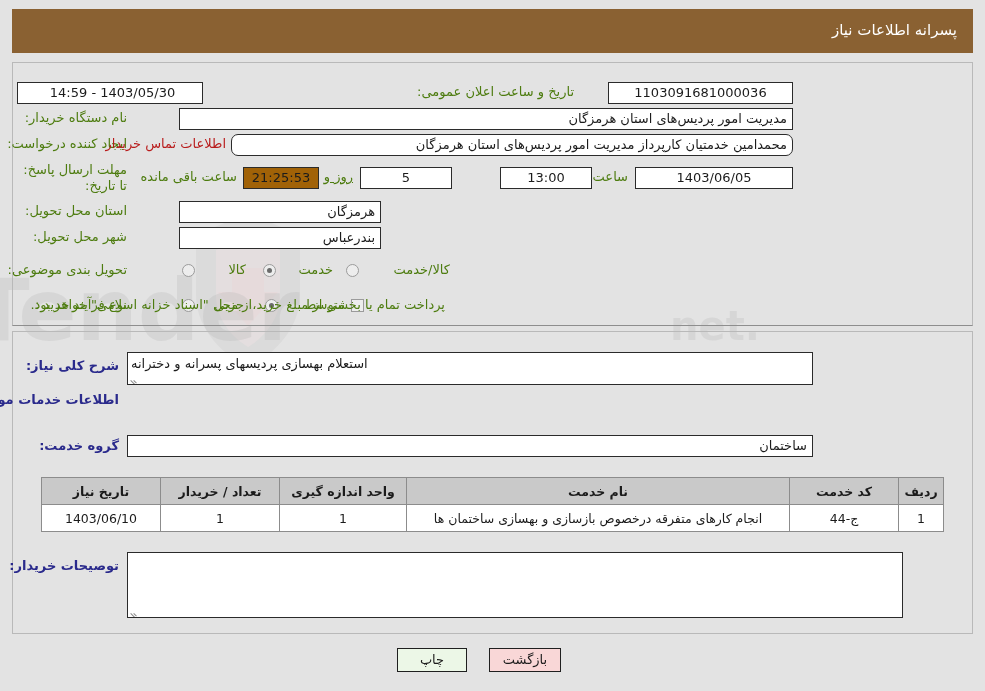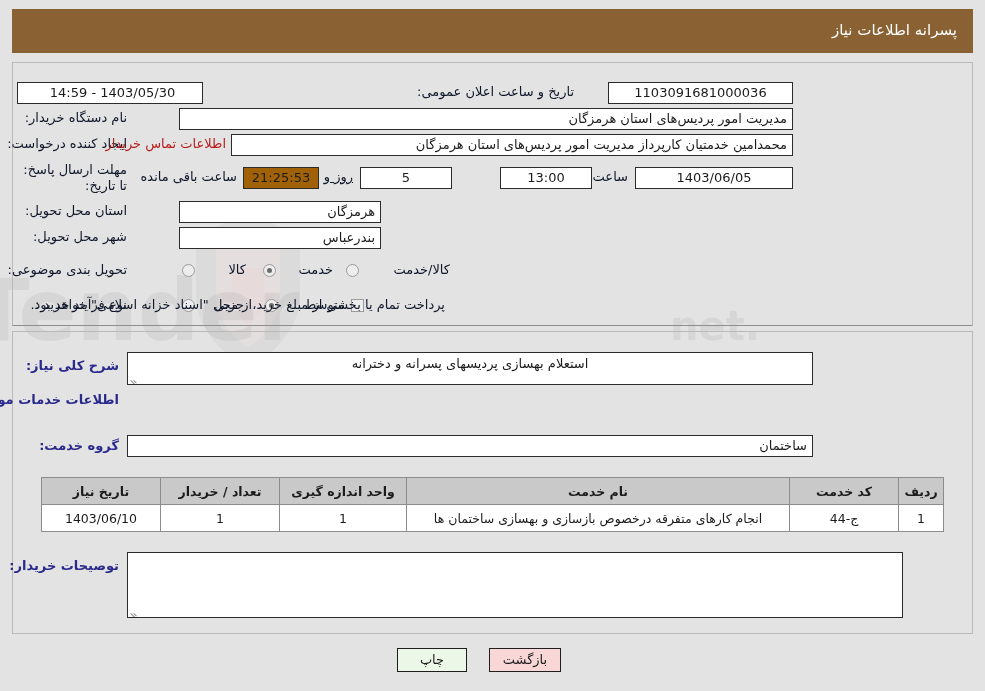--- a/index.html
+++ b/index.html
@@ -64,21 +64,21 @@
   .panel-mid {
     left: 12px; top: 331px;
     width: 961px; height: 303px;
     border: 1px solid #b9b9b9;
   }
 
   
   .lbl {
     position: absolute;
     font-size: 13px;
-    color: #0f172a;
+    color: #4d7c0f;
     text-align: right;
     white-space: nowrap;
     z-index: 3;
   }
   .lbl-bold {
     font-weight: bold;
   }
   .lbl-blue {
     color: #2a2a8c;
   }
@@ -138,22 +138,22 @@
   }
 
   
   .tarea {
     position: absolute;
     box-sizing: border-box;
     background: #ffffff;
     border: 1px solid #2b2b2b;
     font-size: 13px;
     color: #1b1b1b;
-    padding: 3px 22px;
-    text-align: center;
+    padding: 3px 3px;
+    text-align: left;
     overflow: hidden;
     z-index: 3;
   }
   .tarea .grip {
     position: absolute;
     left: 2px; bottom: 1px;
     width: 10px; height: 10px;
     z-index: 4;
   }
   .tarea .grip i {
@@ -240,21 +240,21 @@
   <div class="lbl" style="right:858px; top:84px;">شماره نیاز:</div>
   <div class="tbox center" style="right:192px; top:82px; width:185px;">1103091681000036</div>
 
   <div class="lbl" style="right:411px; top:84px;">تاریخ و ساعت اعلان عمومی:</div>
   <div class="tbox center" style="right:782px; top:82px; width:186px;padding-left:10px;">1403/05/30 - 14:59</div>
 
   <div class="lbl" style="right:858px; top:110px;">نام دستگاه خریدار:</div>
   <div class="tbox right" style="right:192px; top:108px; width:614px;">مدیریت امور پردیس‌های استان هرمزگان</div>
 
   <div class="lbl" style="right:858px; top:136px;">ایجاد کننده درخواست:</div>
-  <div class="tbox right" style="right:192px; top:134px; width:562px;">محمدامین خدمتیان کارپرداز مدیریت امور پردیس‌های استان هرمزگان</div>
+  <div class="tbox right" style="right:192px; top:134px; width:562px;border-radius:7px;">محمدامین خدمتیان کارپرداز مدیریت امور پردیس‌های استان هرمزگان</div>
   <div class="link" style="right:759px; top:136px;">اطلاعات تماس خریدار</div>
 
   <div class="lbl" style="right:858px; top:162px; width:115px; text-align:right; line-height:16px; white-space:normal;">مهلت ارسال پاسخ: تا تاریخ:</div>
   <div class="tbox center" style="right:192px; top:167px; width:158px;">1403/06/05</div>
   <div class="lbl" style="right:357px; top:169px;">ساعت</div>
   <div class="tbox center" style="right:393px; top:167px; width:92px;">13:00</div>
   <div class="tbox center" style="right:533px; top:167px; width:92px;">5</div>
   <div class="lbl" style="right:632px; top:169px;text-decoration:underline;">روز و</div>
   <div class="tbox center cream" style="right:666px; top:167px; width:76px;">21:25:53</div>
   <div class="lbl" style="right:748px; top:169px;">ساعت باقی مانده</div>

